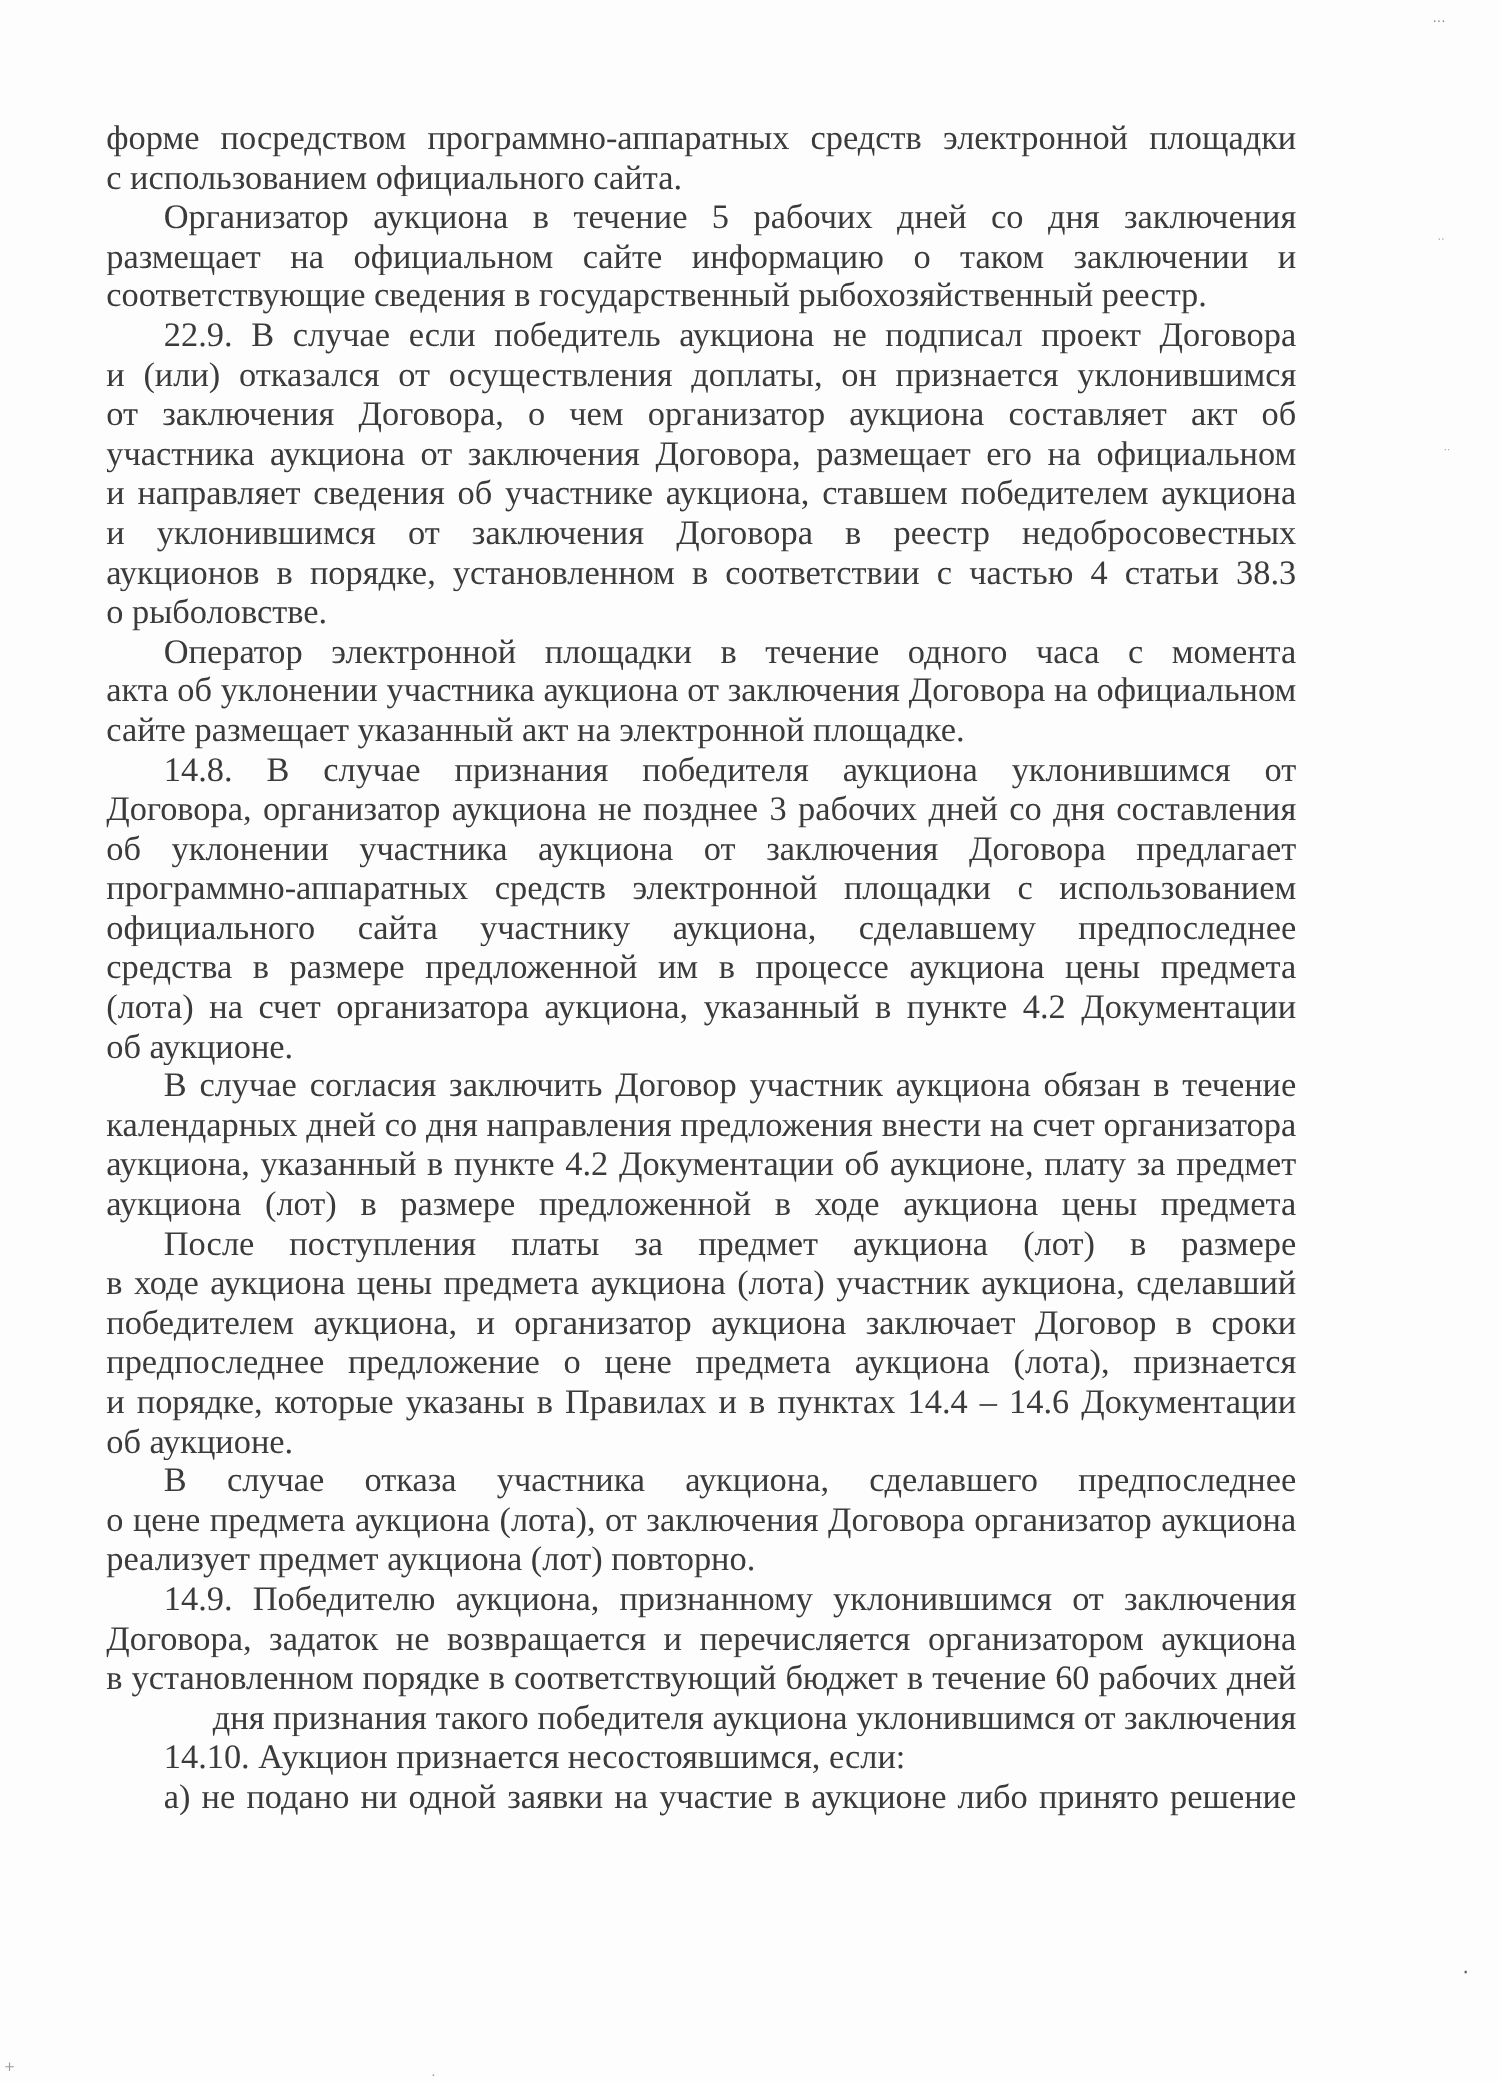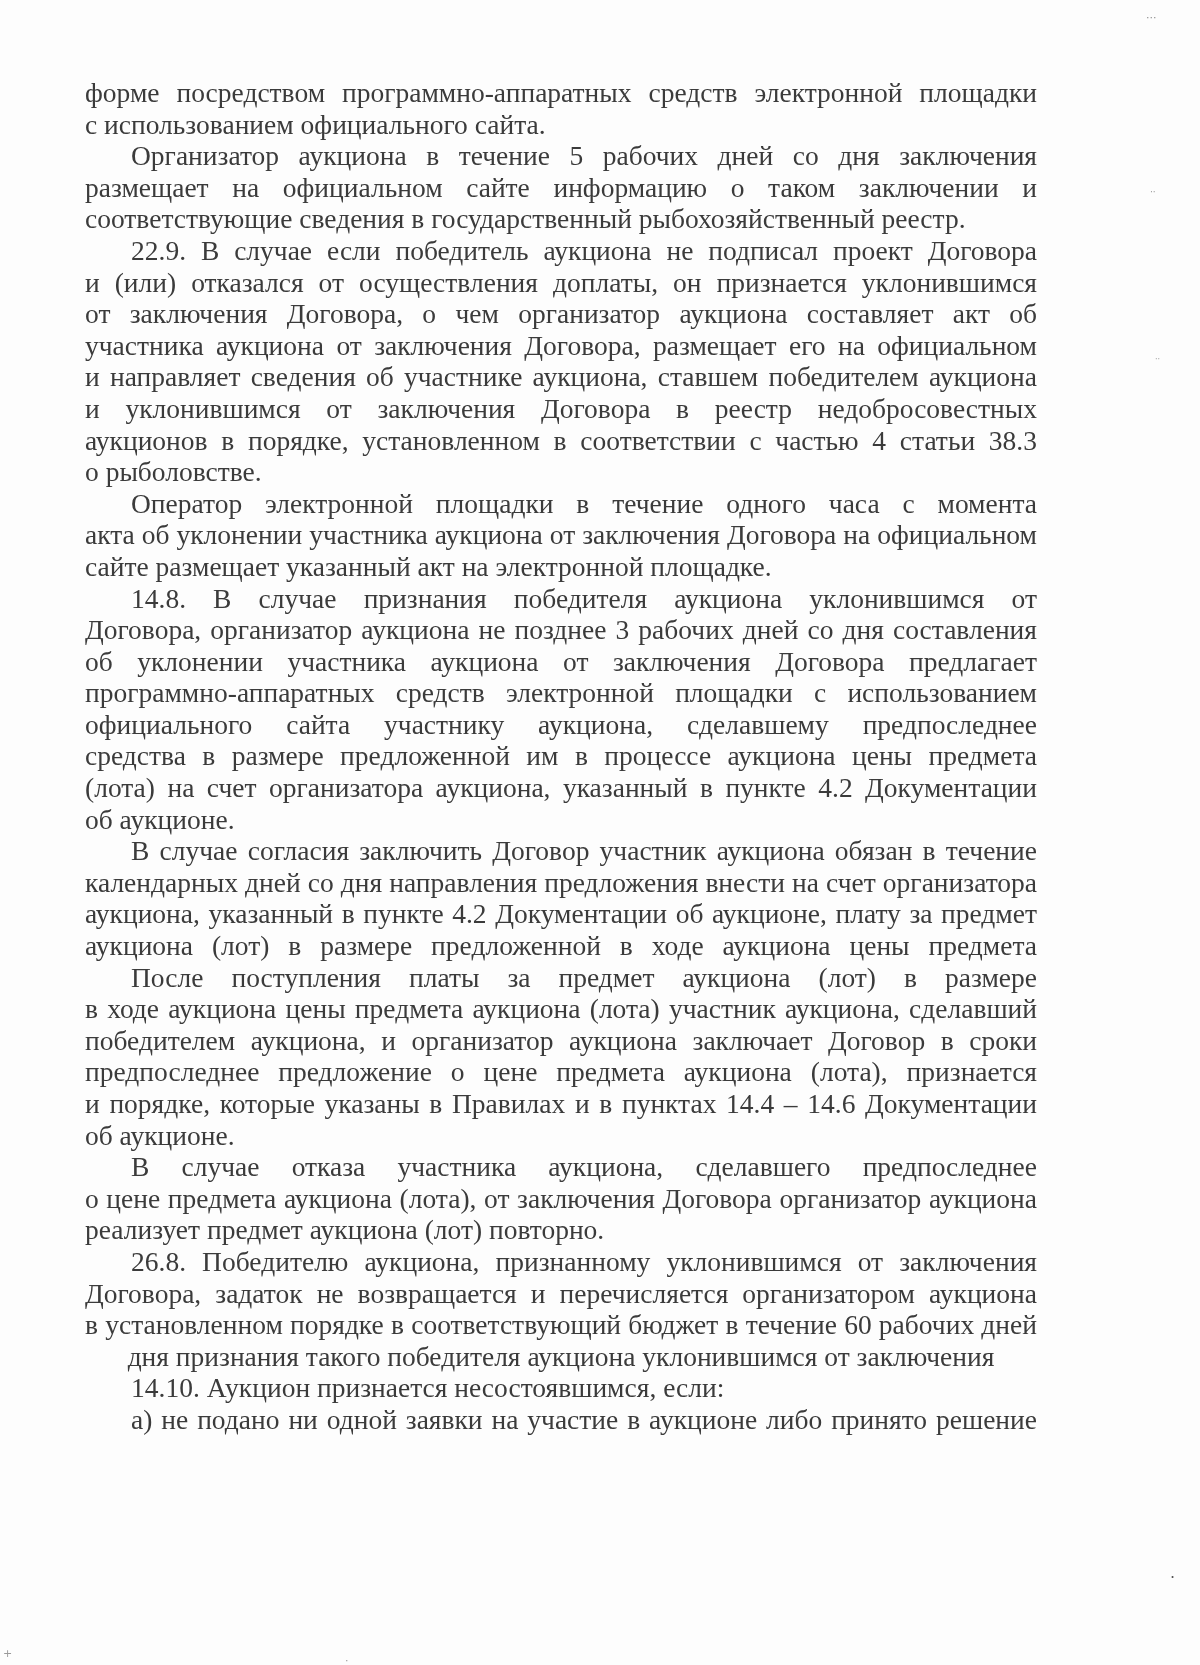--- a/index.html
+++ b/index.html
@@ -10,40 +10,40 @@
   .page {
     position: relative;
     width: 1200px;
     height: 1665px;
     background: #fdfdfd;
     overflow: hidden;
     font-family: "Liberation Serif", "DejaVu Serif", serif;
   }
   .text-block {
     position: absolute;
-    top: 77px;
+    top: 94px;
     left: 85px;
     width: 952px;
     color: #3b3b3b;
     font-size: 27.5px;
     line-height: 31.6px;
     text-rendering: optimizeLegibility;
   }
   .para { margin: 0; padding: 0; }
   .line {
     height: 31.6px;
     overflow: hidden;
     white-space: normal;
   }
   .line.just {
     text-align: justify;
     text-align-last: justify;
   }
   .line.last {
-    text-align: center;
+    text-align: right;
     text-align-last: left;
   }
   .line.first {
     text-indent: 46px;
   }
   
   .artifact {
     position: absolute;
     font-family: "DejaVu Sans", sans-serif;
     line-height: 1;
@@ -103,21 +103,21 @@
         <div class="line just">предпоследнее предложение о цене предмета аукциона (лота), признается</div>
         <div class="line just">и порядке, которые указаны в Правилах и в пунктах 14.4 – 14.6 Документации</div>
         <div class="line last">об аукционе.</div>
       </div>
       <div class="para">
         <div class="line just first">В случае отказа участника аукциона, сделавшего предпоследнее предложение</div>
         <div class="line just">о цене предмета аукциона (лота), от заключения Договора организатор аукциона</div>
         <div class="line last">реализует предмет аукциона (лот) повторно.</div>
       </div>
       <div class="para">
-        <div class="line just first">26.8. Победителю аукциона, признанному уклонившимся от заключения</div>
+        <div class="line just first">14.9. Победителю аукциона, признанному уклонившимся от заключения</div>
         <div class="line just">Договора, задаток не возвращается и перечисляется организатором аукциона</div>
         <div class="line just">в установленном порядке в соответствующий бюджет в течение 60 рабочих дней со</div>
         <div class="line last">дня признания такого победителя аукциона уклонившимся от заключения Договора.</div>
       </div>
       <div class="para">
         <div class="line last first">14.10. Аукцион признается несостоявшимся, если:</div>
       </div>
       <div class="para">
         <div class="line just first">а) не подано ни одной заявки на участие в аукционе либо принято решение об</div>
       </div>

